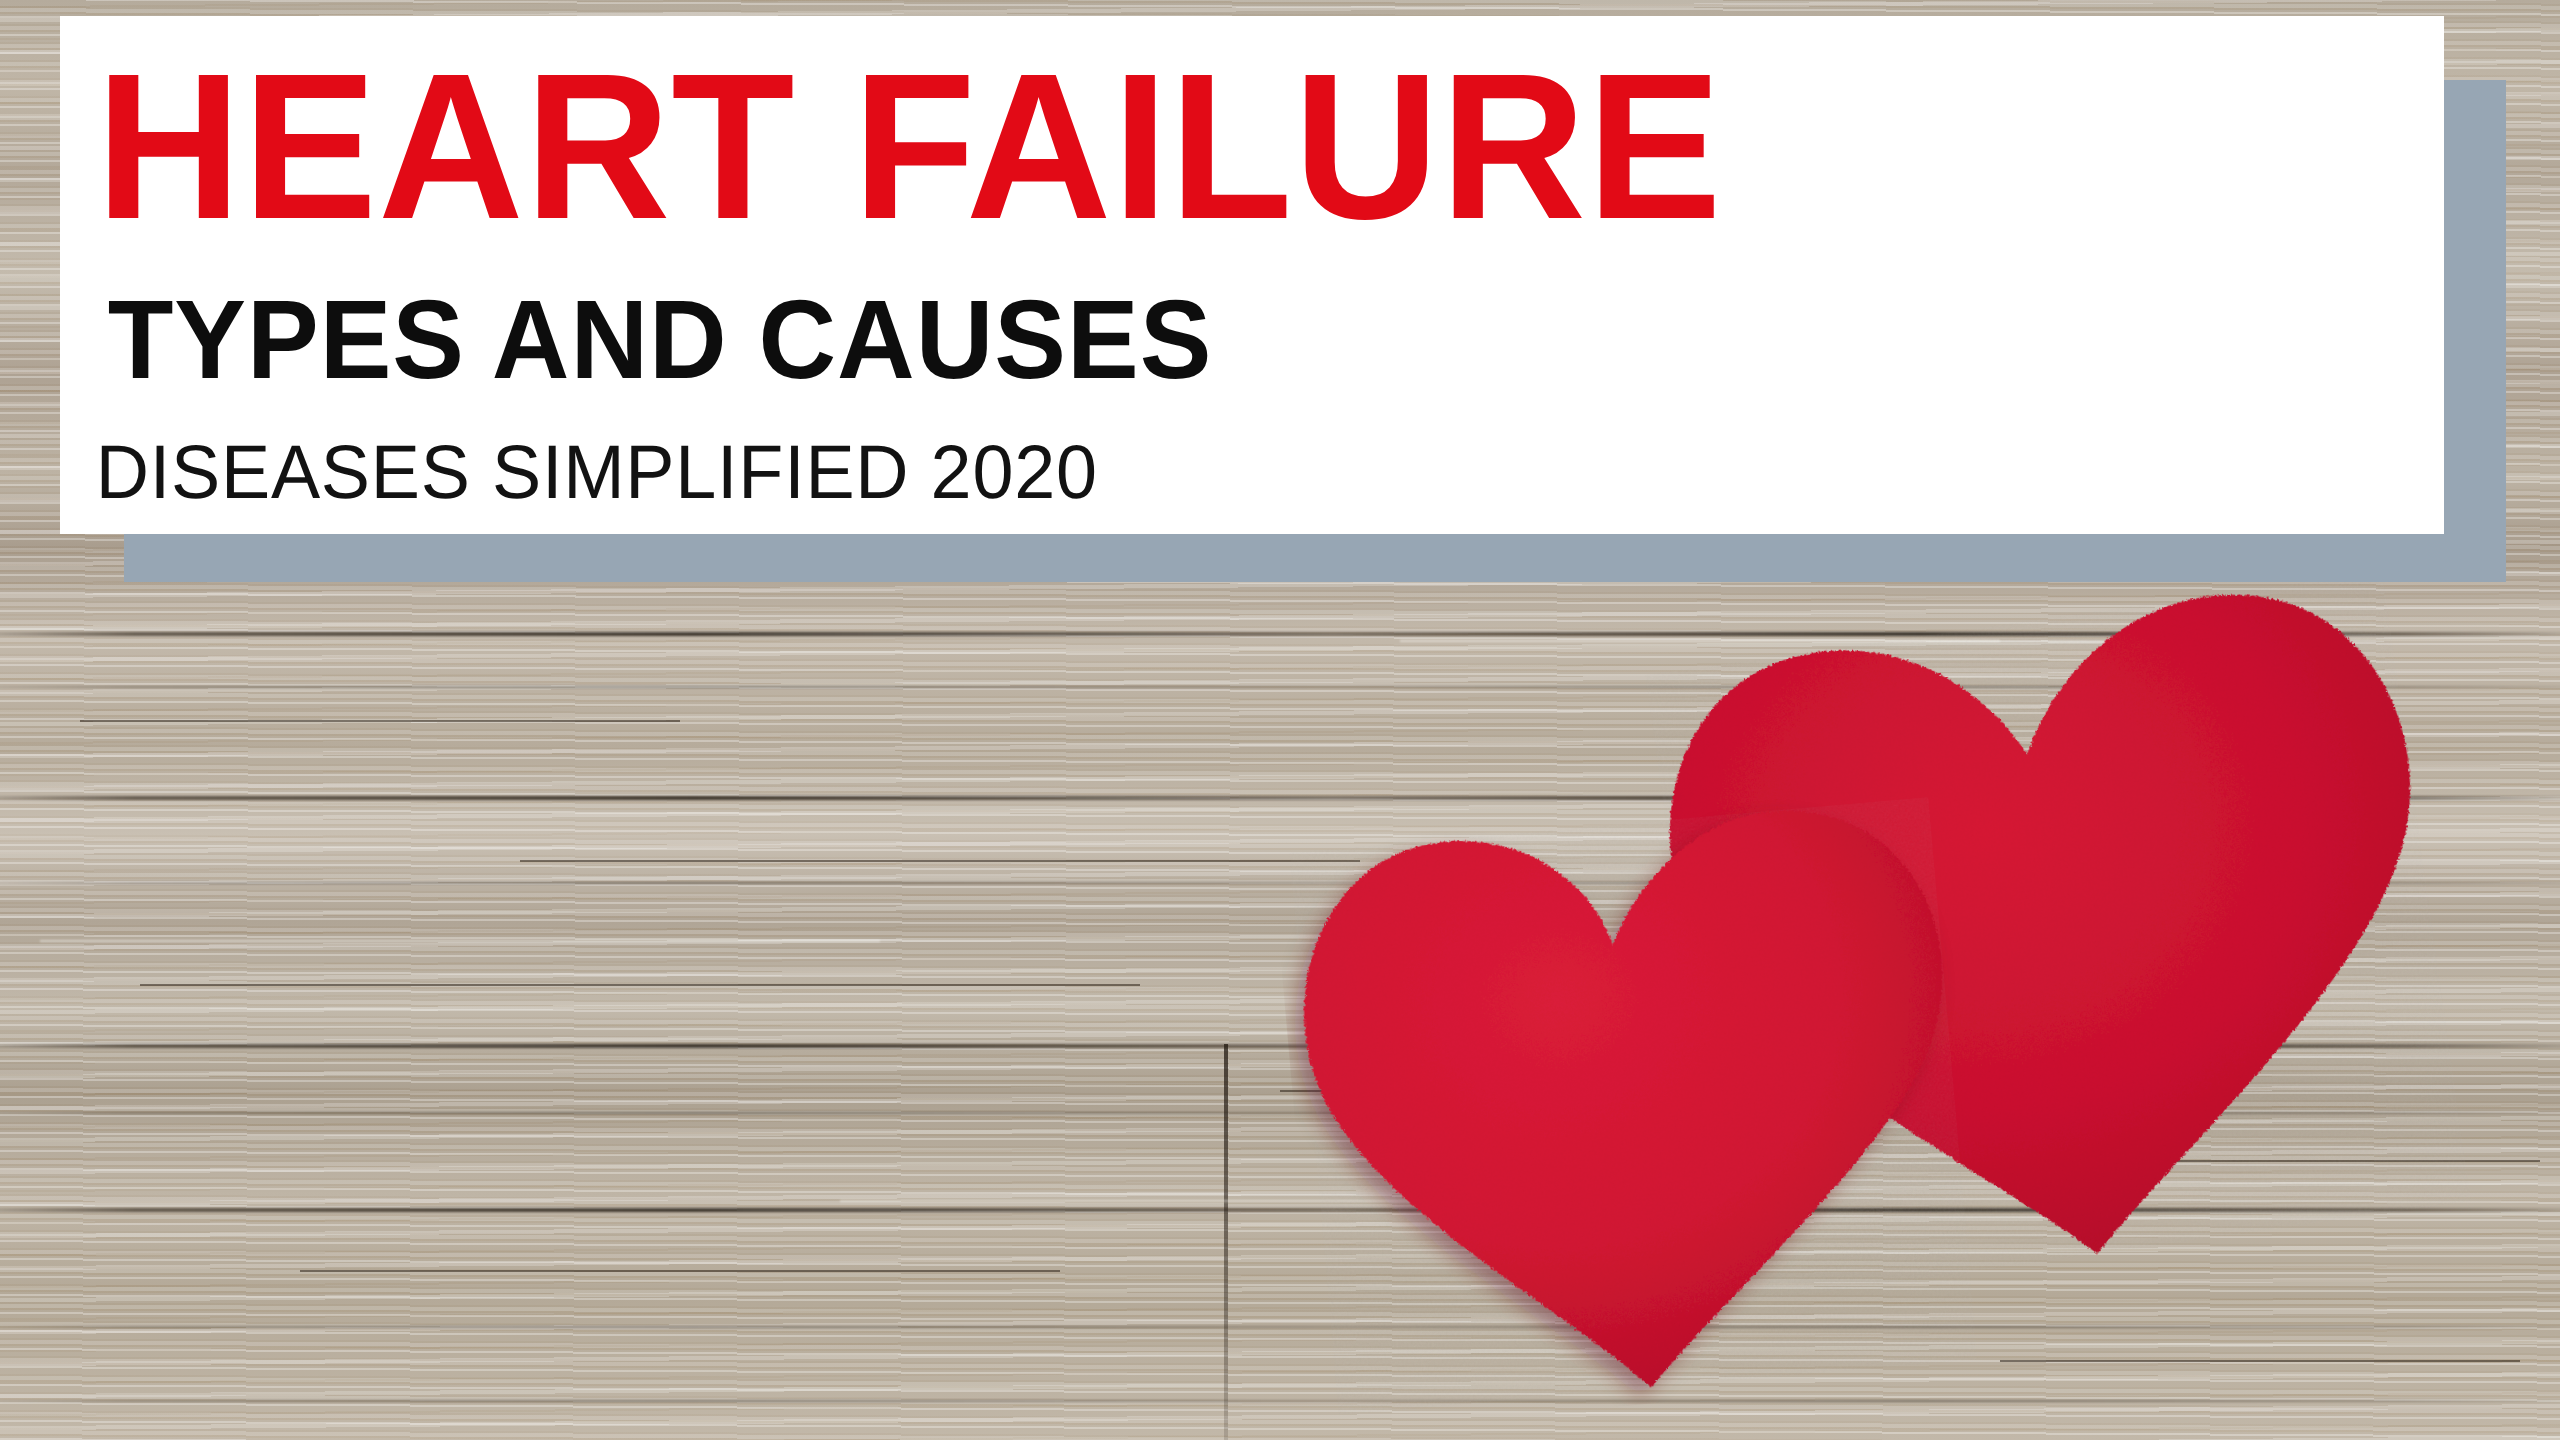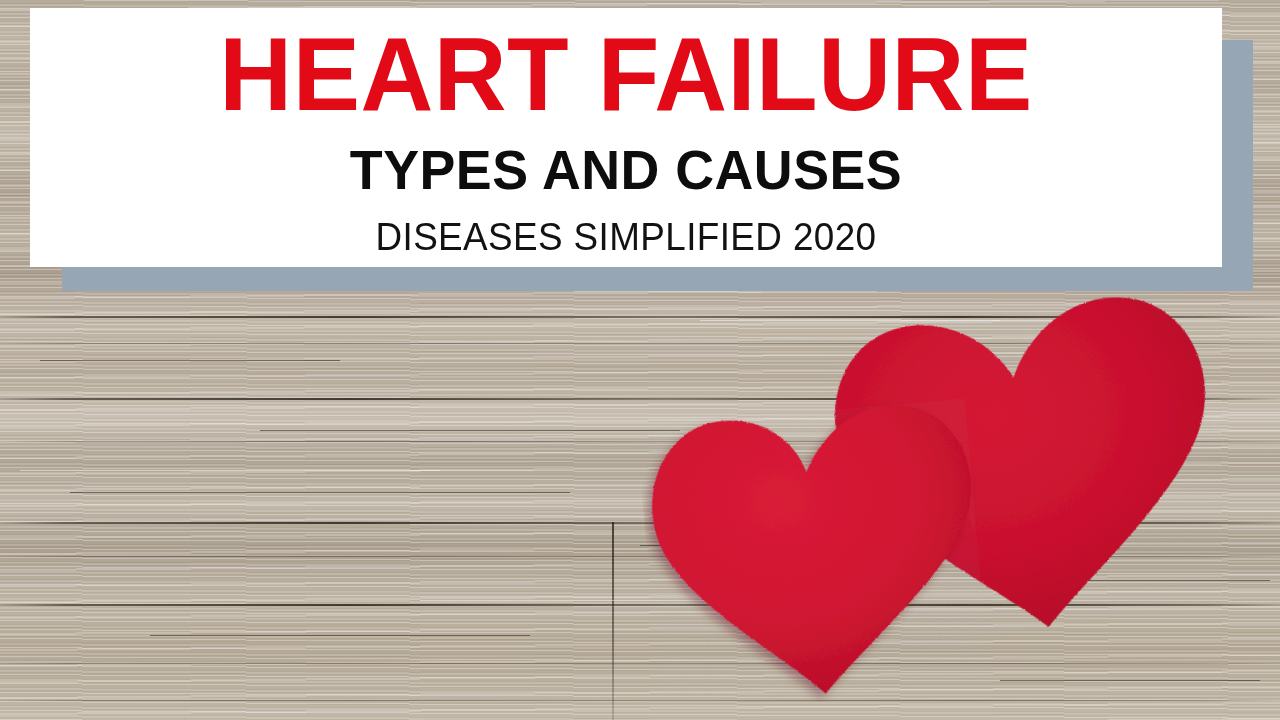--- a/index.html
+++ b/index.html
@@ -135,21 +135,20 @@
     top: 8px;
     width: 1192px;
     height: 259px;
     background: #ffffff;
     overflow: hidden;
   }
   .card-inner {
     position: absolute;
     left: 0; right: 0;
     top: 0;
-    text-align: center;
   }
   .title-main {
     margin: 0;
     padding-top: 14px;
     color: #e20a16;
     font-family: "Liberation Sans", sans-serif;
     font-weight: bold;
     font-size: 104px;
     line-height: 1.0;
     letter-spacing: 0.5px;

